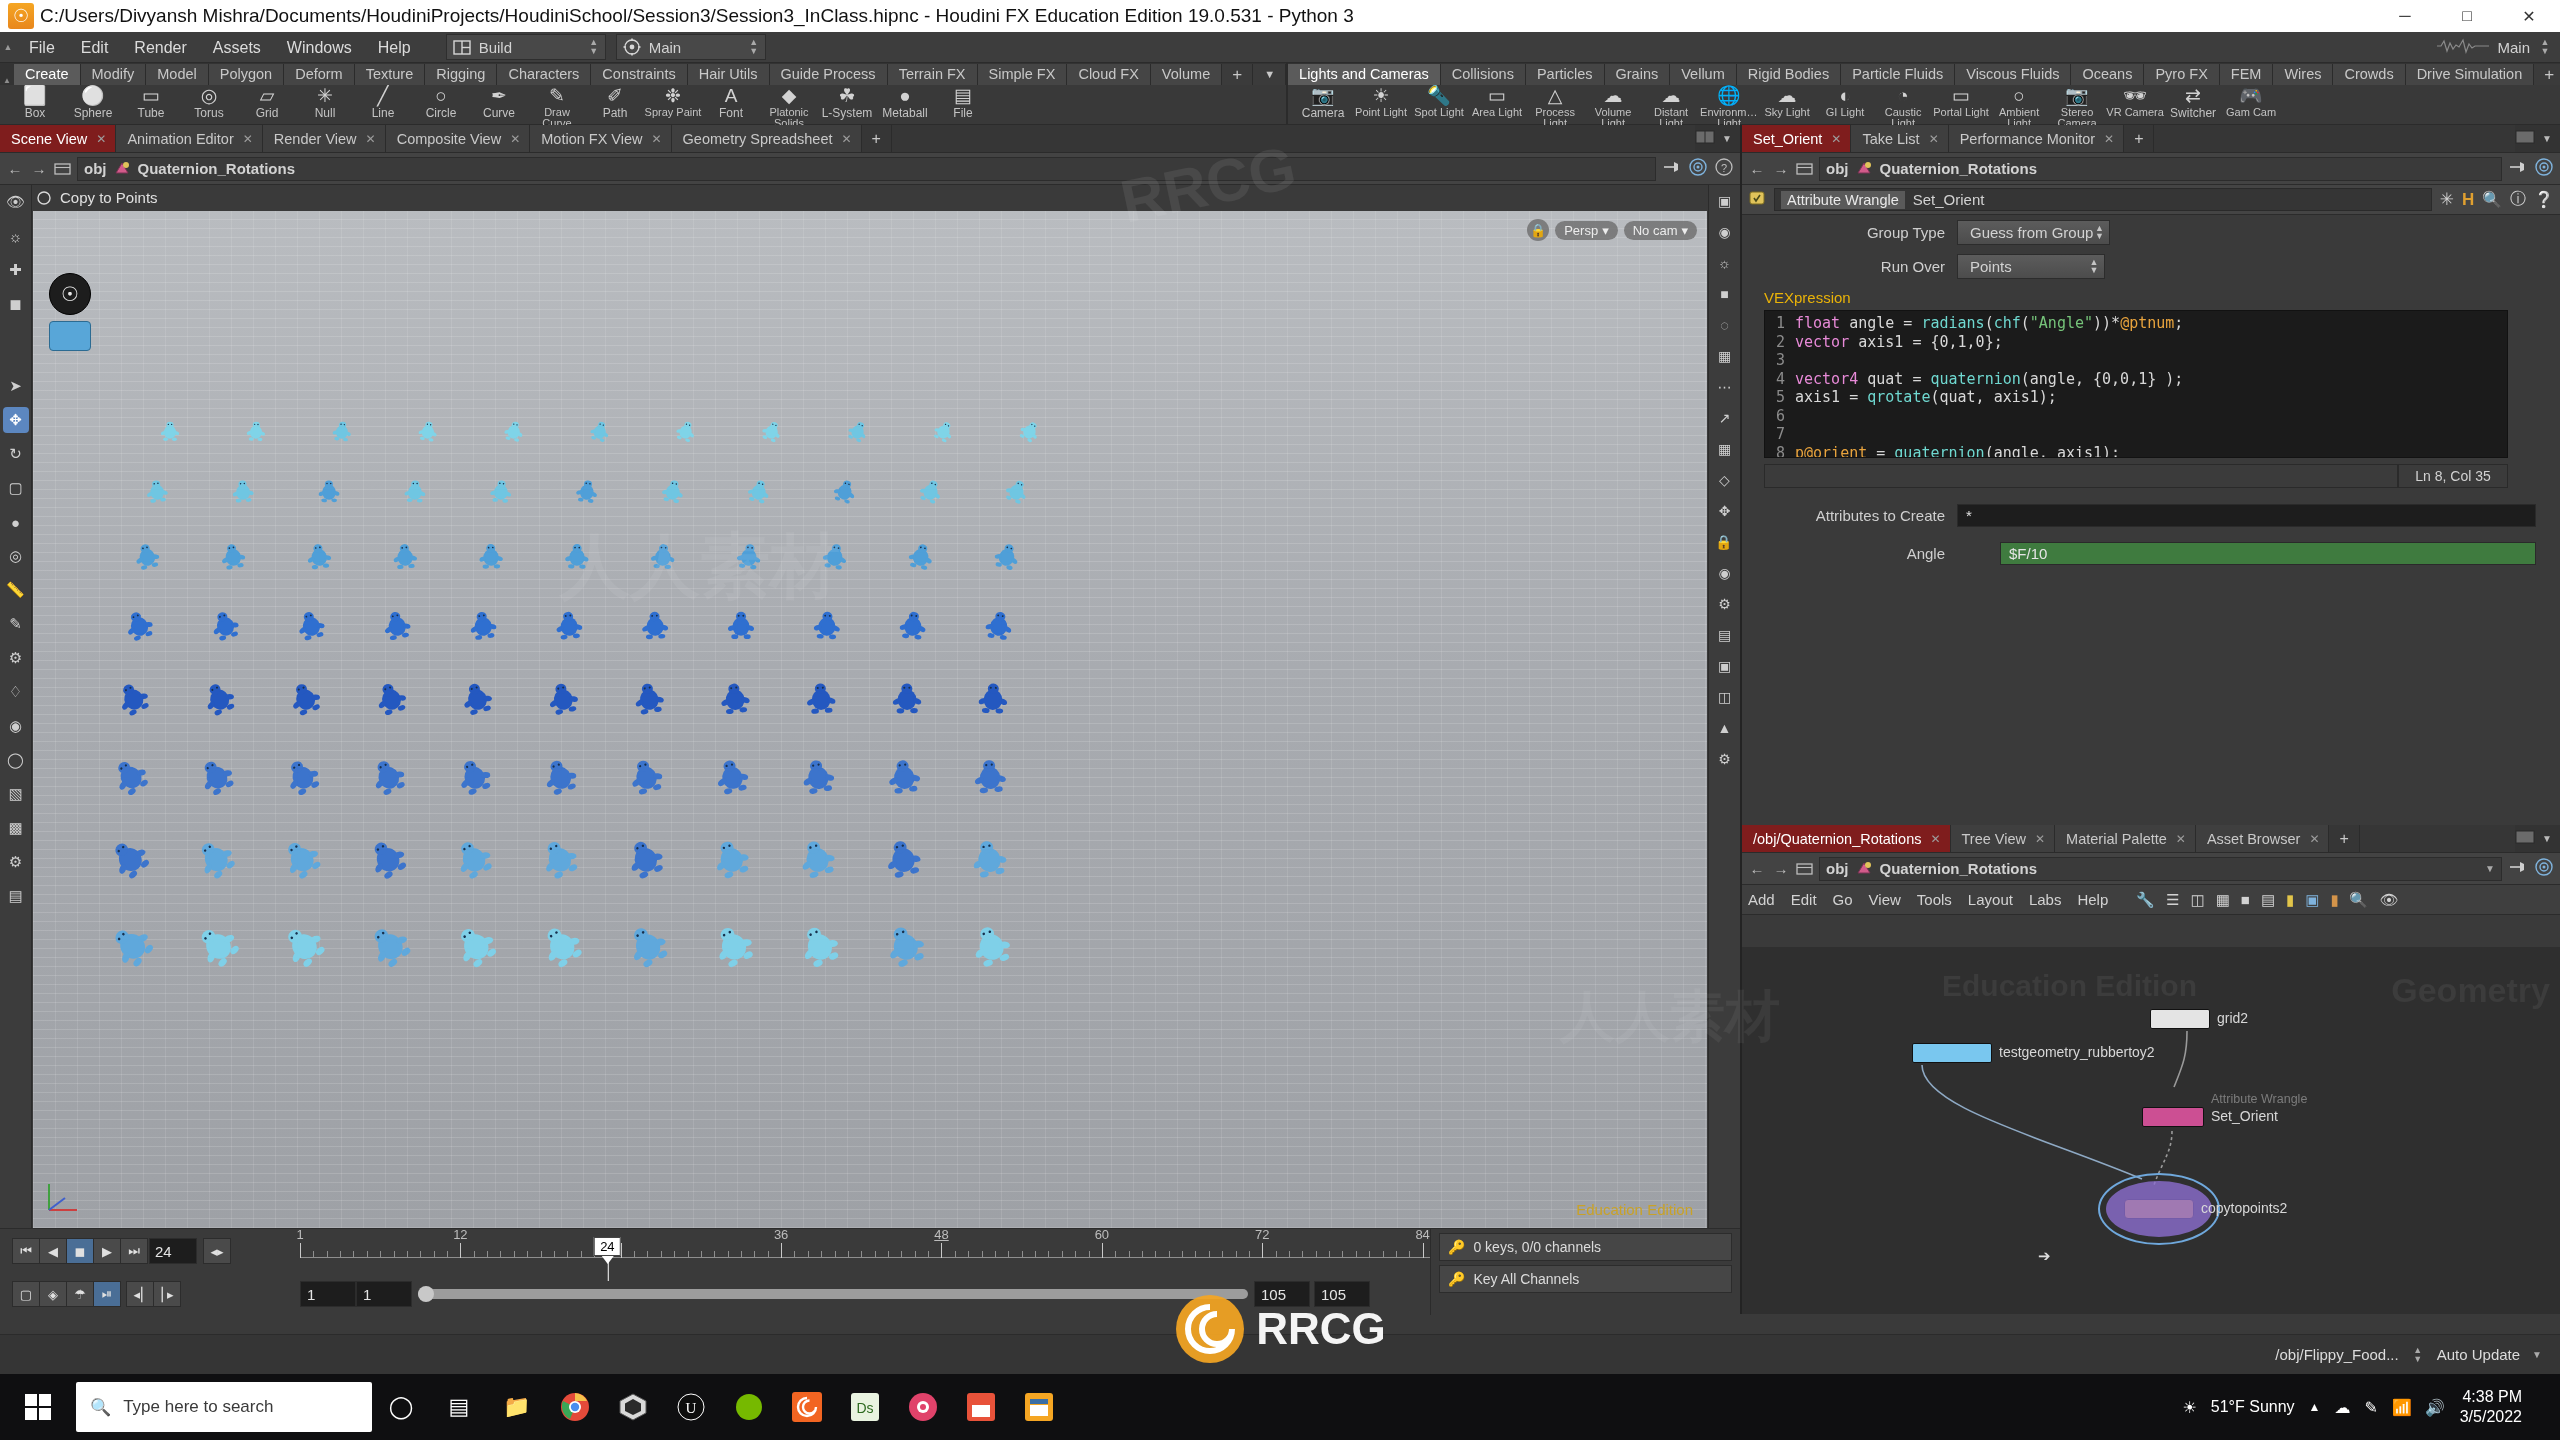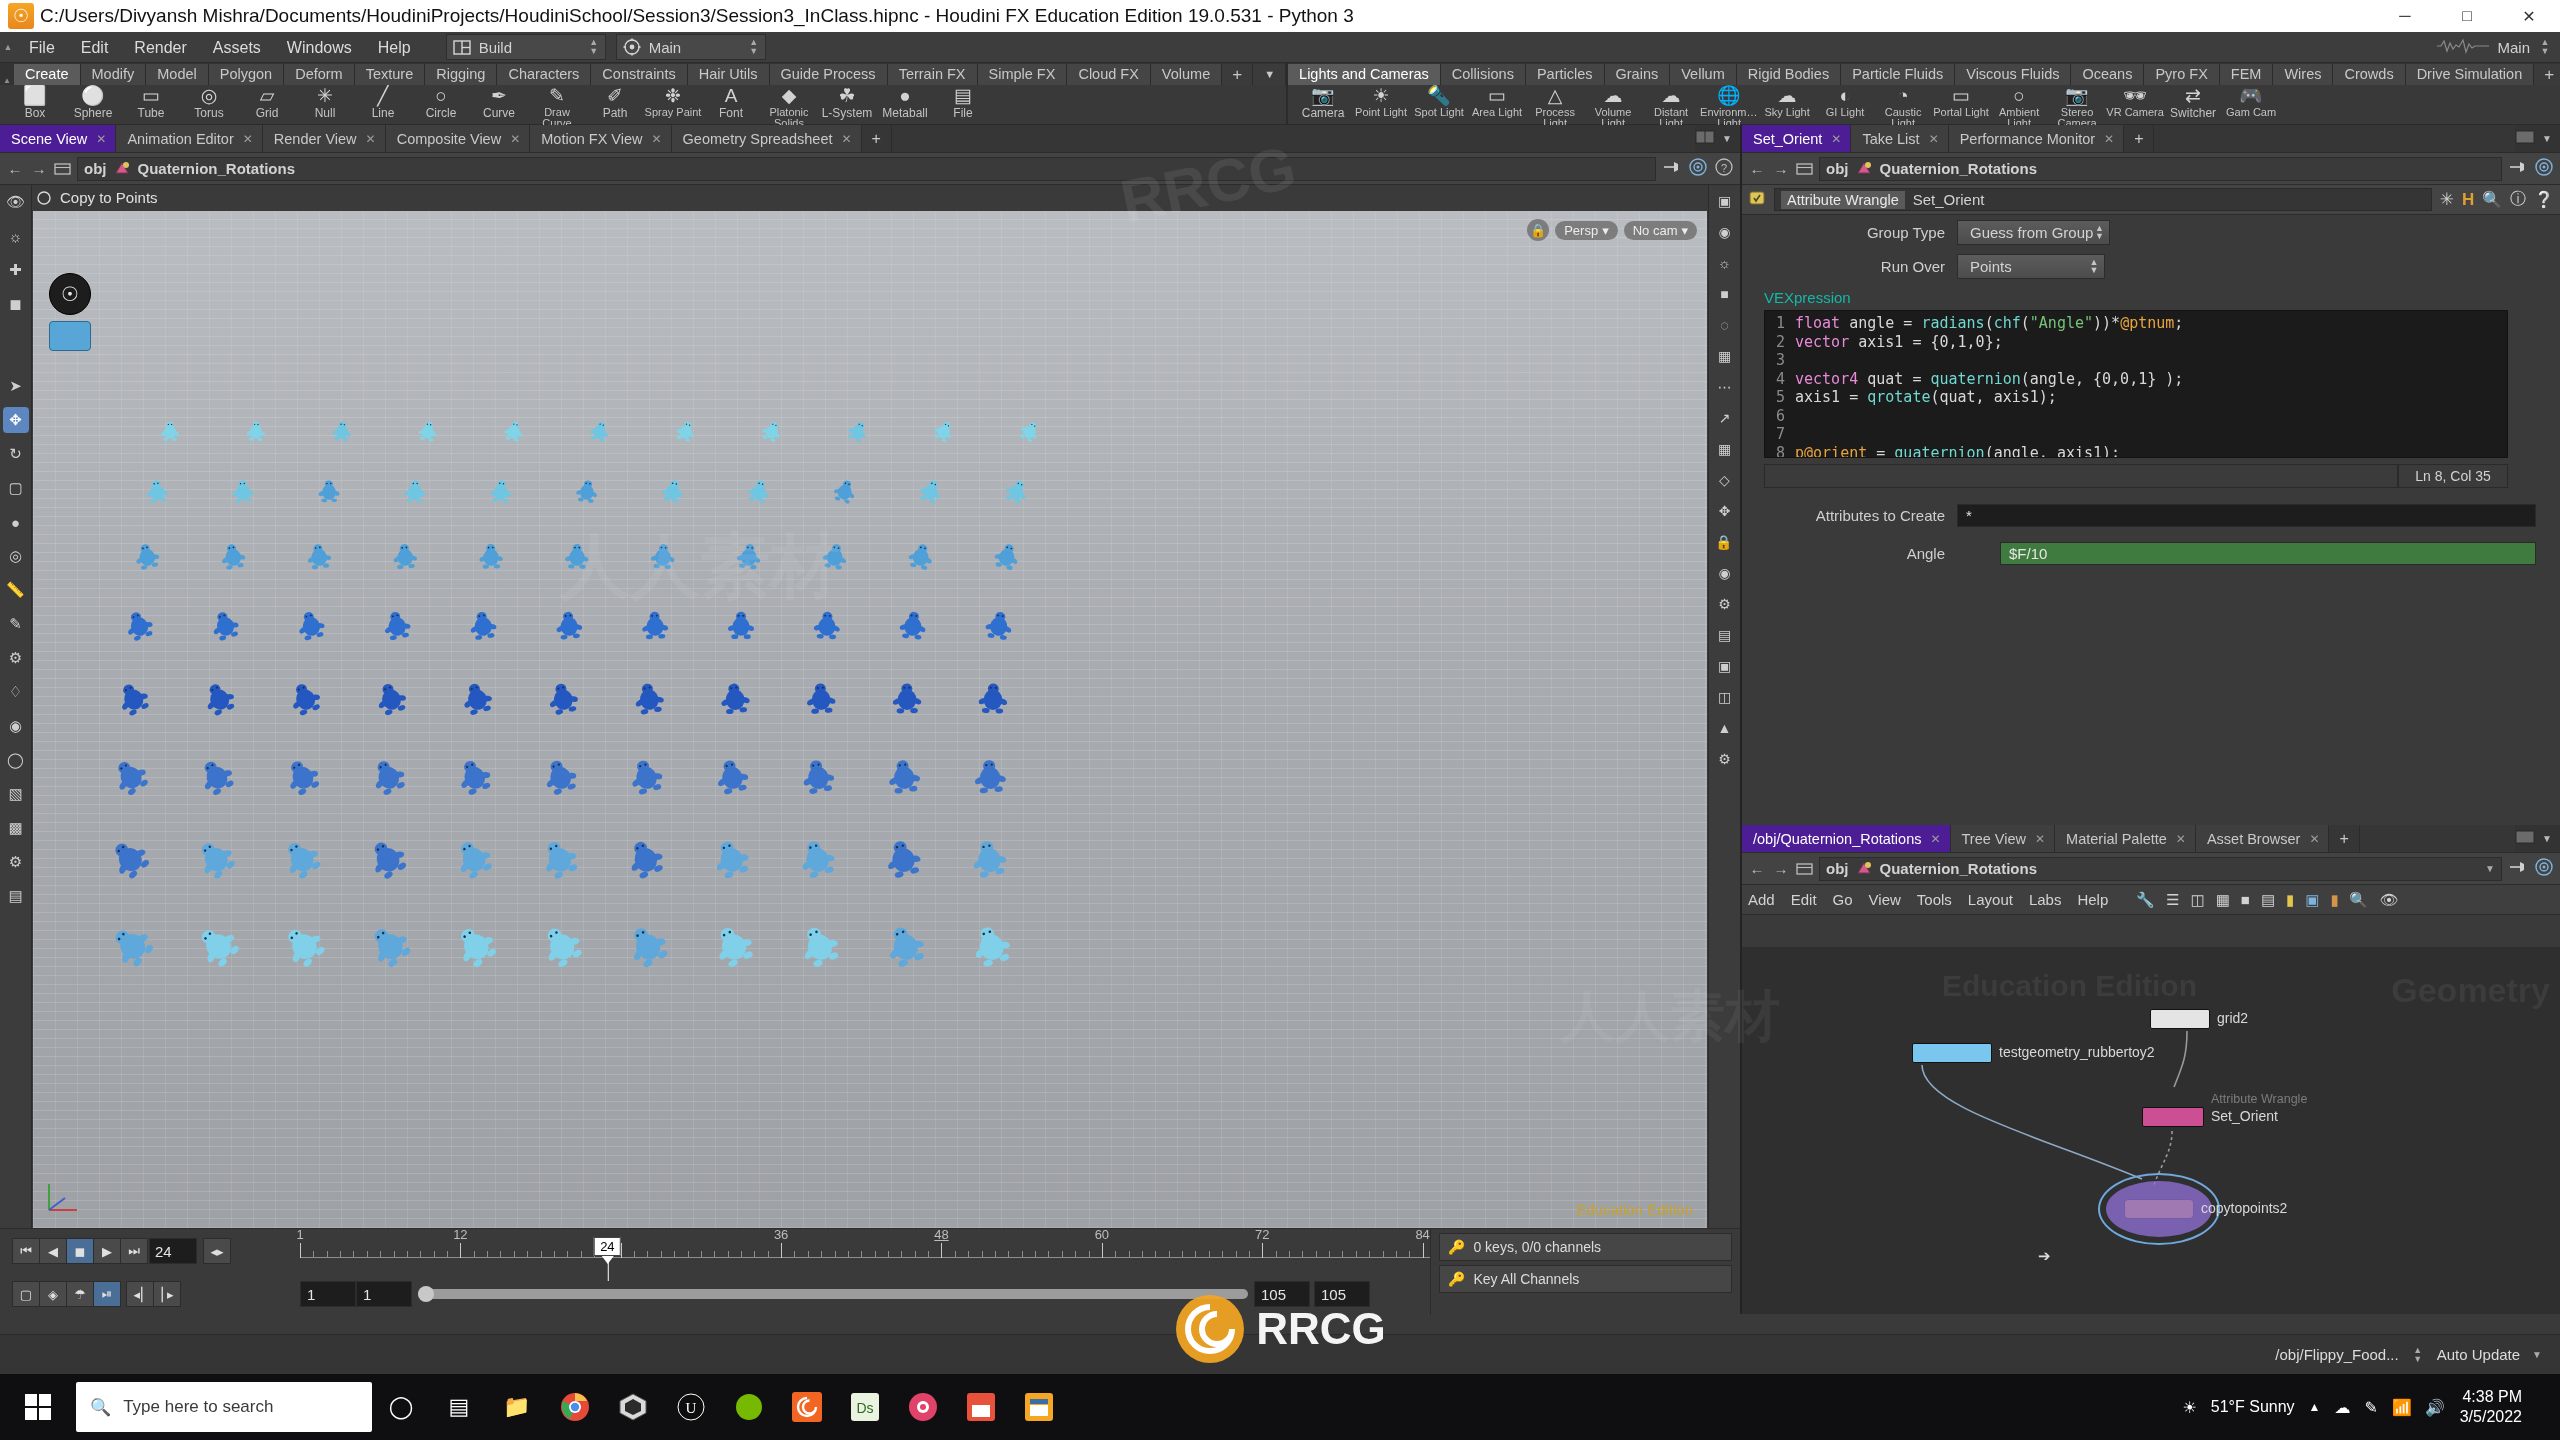--- a/index.html
+++ b/index.html
@@ -51,21 +51,21 @@
 
   
   .body { display:flex; height:1189px; }
   .leftpane { width:1742px; position:relative; background:#3a3a3a; border-right:2px solid #232323; }
   .rightpane { flex:1; position:relative; background:#3a3a3a; }
 
   
   .panetabs { height:28px; display:flex; align-items:center; background:#333; border-bottom:1px solid #2b2b2b; }
   .ptab { height:27px; display:flex; align-items:center; padding:0 9px 0 11px; font-size:14.5px;
      color:#c9c9c9; background:#3f3f3f; border-right:1px solid #2b2b2b; white-space:nowrap; }
-  .ptab.active { background:#4c1d95; color:#fff; }
+  .ptab.active { background:#7f1d1d; color:#fff; }
   .ptab .x { margin-left:9px; font-size:12px; color:#9e9e9e; }
   .ptab.plus { padding:0 10px; font-size:16px; background:#363636; }
   .ptabs-filler { flex:1; background:#363636; height:27px; }
   .ptab-right { display:flex; align-items:center; padding-right:8px; gap:7px; }
 
   
   .pathbar { height:32px; display:flex; align-items:center; background:#434343;
     border-bottom:1px solid #2b2b2b; padding:0 6px; gap:6px; }
   .pb-arrow { font-size:15px; color:#bdbdbd; width:18px; text-align:center; }
   .pb-field { flex:1; height:24px; background:#3a3a3a; border:1px solid #2c2c2c; display:flex;
@@ -143,21 +143,21 @@
   .rp-header { height:30px; display:flex; align-items:center; background:#444; padding:0 6px; gap:8px;
     border-bottom:1px solid #2b2b2b; }
   .rp-nodename { flex:1; height:23px; background:#353535; border:1px solid #2a2a2a; display:flex;
      align-items:center; font-size:15px; padding-left:6px; }
   .rp-nodename .typ { background:#5a5a5a; color:#e9e9e9; padding:1px 6px; margin-right:8px; font-size:14.5px;}
   .parmrow { display:flex; align-items:center; height:34px; padding-right:14px; }
   .parmlabel { width:215px; text-align:right; padding-right:12px; font-size:15px; color:#cfcfcf; }
   .menubtn { height:25px; min-width:148px; background:linear-gradient(#5c5c5c,#4c4c4c);
       border:1px solid #2c2c2c; display:flex; align-items:center; padding:0 4px 0 12px; font-size:15px; }
   .menubtn .sp { margin-left:auto; font-size:9px; line-height:8px; color:#c6c6c6; text-align:center; width:12px;}
-  .vexlabel { font-size:15px; padding:6px 0 4px 22px; color:#14b8a6; }
+  .vexlabel { font-size:15px; padding:6px 0 4px 22px; color:#eab308; }
   .codebox { margin:0 52px 0 22px; background:#1b1b1b; border:1px solid #121212; height:148px;
      position:relative; overflow:hidden; font-family:"DejaVu Sans Mono", monospace; font-size:15px; }
   .codeline { display:flex; height:18.5px; line-height:18.5px; white-space:pre; }
   .lnum { width:30px; text-align:right; padding-right:10px; color:#8b8b8b; }
   .k-type{color:#e88ad8}.k-fn{color:#6fd8d0}.k-str{color:#76c47a}.k-at{color:#e8a33d}.k-pl{color:#d8d8d8}
   .codefoot { display:flex; margin:6px 52px 0 22px; height:24px; }
   .codefoot .inp { flex:1; background:#3b3b3b; border:1px solid #2a2a2a; }
   .codefoot .pos { width:110px; background:#3b3b3b; border:1px solid #2a2a2a; font-size:14px;
      display:flex; align-items:center; justify-content:center; }
   .fieldrow { display:flex; align-items:center; height:30px; padding-right:24px; }

